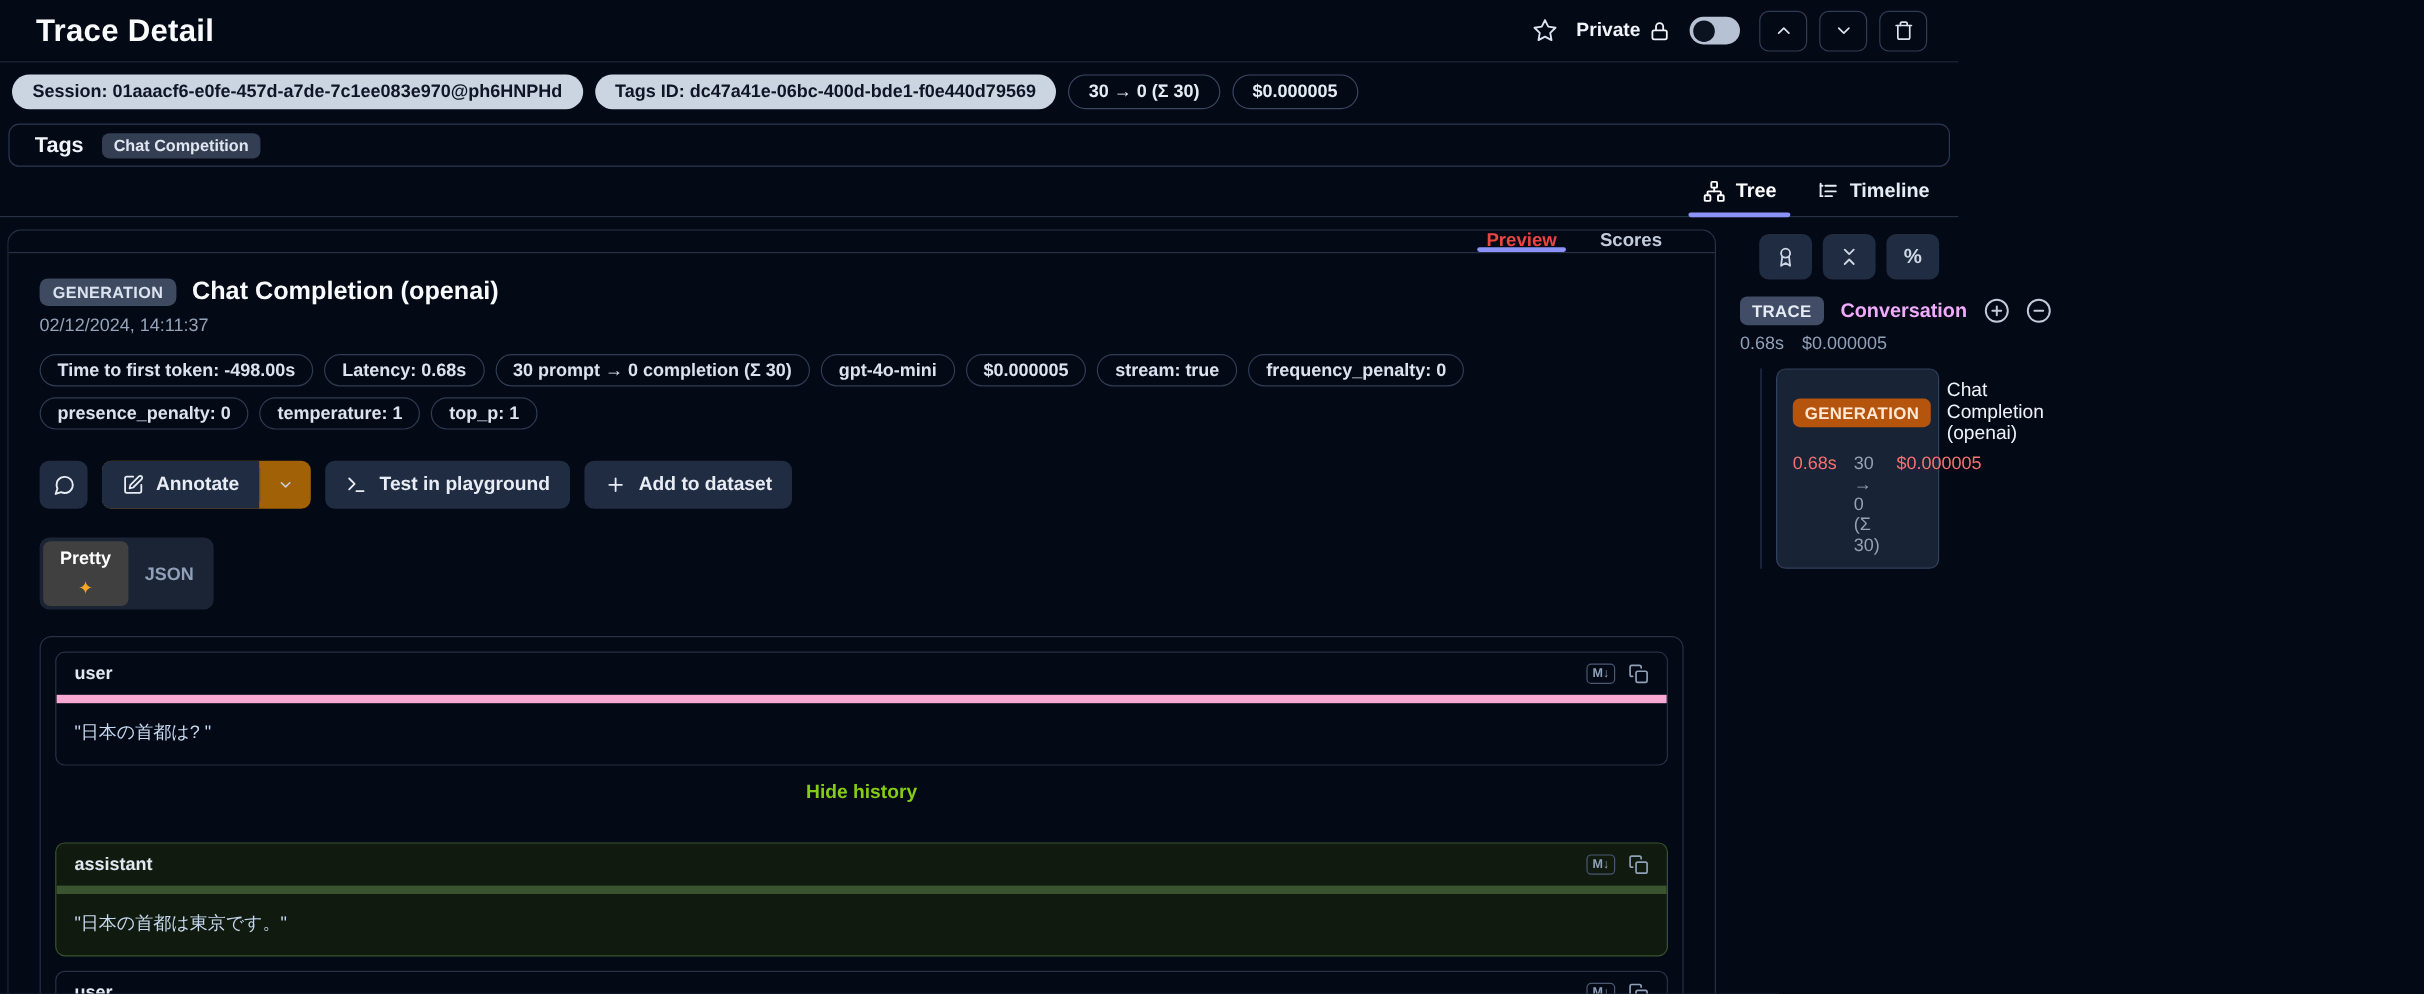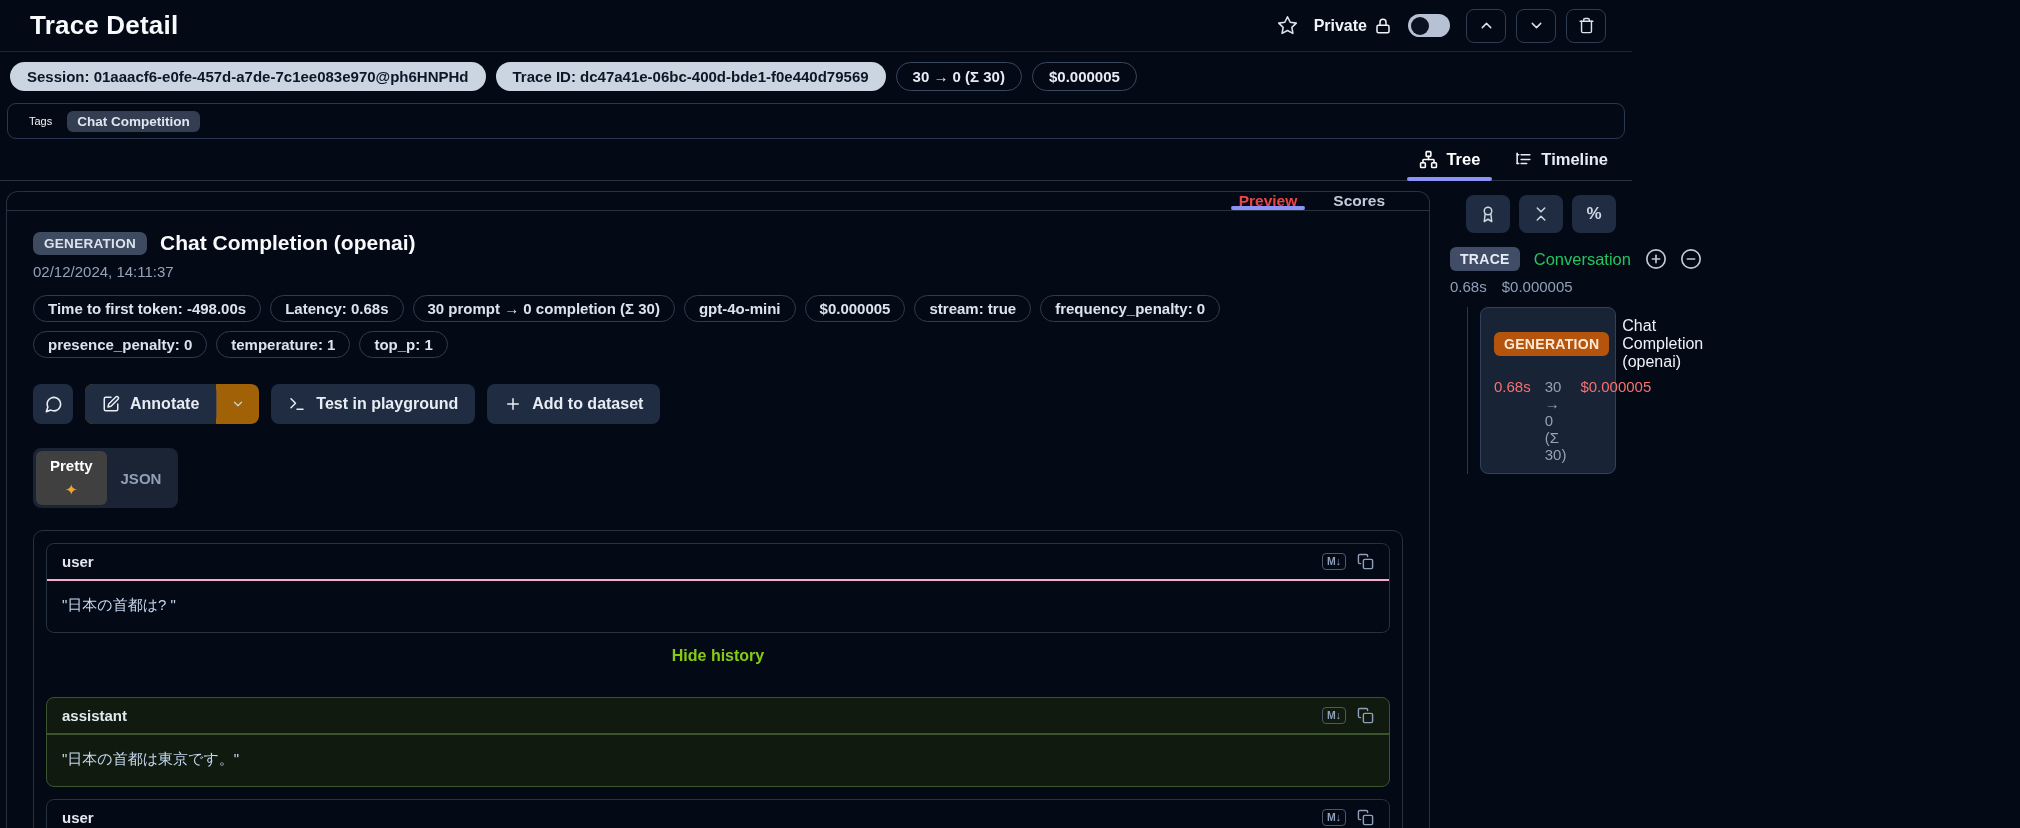--- a/index.html
+++ b/index.html
@@ -29,21 +29,21 @@
   
   .meta-row { display:flex; align-items:center; gap:10px; padding:10px 10px; }
   .pill-light { background:#cbd5e1; color:#0d1526; font-size:15px; font-weight:600;
                 padding:6px 17px; border-radius:999px; white-space:nowrap; }
   .pill-outline { border:1px solid #3a475f; color:#e6ebf4; font-size:15px; font-weight:600;
                   padding:5px 16px; border-radius:999px; white-space:nowrap; background:transparent; }
 
   
   .tags-box { margin:2px 7px 0; height:36px; border:1px solid #2b3750; border-radius:9px;
               display:flex; align-items:center; gap:15px; padding:0 21px; }
-  .tags-label { font-size:11px; font-weight:normal; color:#f1f5f9; }
+  .tags-label { font-size:18px; font-weight:bold; color:#f1f5f9; }
   .tag-badge { background:#333e52; color:#dfe6f0; font-size:13.5px; font-weight:bold;
                padding:3px 10px; border-radius:6px; }
 
   
   .view-tabs { height:42px; display:flex; justify-content:flex-end; align-items:stretch;
                gap:10px; padding-right:12px; border-bottom:1px solid #263142; }
   .view-tab { display:flex; align-items:center; gap:8px; padding:0 12px; font-size:16.5px; font-weight:600;
               color:#e7ecf4; position:relative; cursor:pointer;text-align:right; }
   .view-tab.active { color:#ffffff; }
   .view-tab.active::after { content:""; position:absolute; left:0; right:0; bottom:-1px; height:4px;
@@ -83,39 +83,39 @@
 
   .format-toggle { margin-top:24px; display:inline-flex; background:#1b2434; border-radius:8px; padding:3px; }
   .seg { font-size:15px; font-weight:600; padding:6px 14px; border-radius:6px; color:#8fa0b8;
          display:flex; align-items:center; gap:7px; cursor:pointer; }
   .seg.active { background:#404040; color:#ffffff;flex-direction:column; }
   .sparkle { color:#f5a524; font-size:15px; }
 
   .io-box { margin-top:22px; margin-bottom:0; border:1px solid #263142; border-radius:10px; padding:12px; width:1370px; }
   .msg-card { border:1px solid #263142; border-radius:8px; overflow:hidden; }
   .msg-head { display:flex; align-items:center; justify-content:space-between; padding:9px 15px;
-              border-bottom:2px solid #f9a8d4; }
+              border-bottom:7px solid #f9a8d4; }
   .msg-role { font-size:15px; font-weight:600; color:#e2e8f0; }
   .msg-icons { display:flex; align-items:center; gap:11px; color:#8fa0b8; }
   .md-chip { border:1px solid #4a5872; border-radius:4px; font-size:10.5px; font-weight:bold;
              padding:1px 4px; line-height:1.25; cursor:pointer; }
   .copy-btn { background:none; border:none; color:#8fa0b8; cursor:pointer; display:flex; }
   .msg-body { padding:15px 15px 17px; font-size:15px; color:#c6d8f0; }
   .msg-card.assistant { border-color:#3a5430; background:#101a0e; }
   .msg-card.assistant .msg-head { border-bottom-color:#3a5430; }
   .hide-history { text-align:center; padding:14px 0 32px; font-size:16px; font-weight:600; color:#84cc16; cursor:pointer; }
 
   
   .tree-panel { flex:1; padding:4px 8px 0 20px; display:flex; flex-direction:column; min-width:0; }
   .tree-actions { display:flex; justify-content:flex-end; gap:9px; }
   .tree-actions .act-btn { height:38px; width:44px; justify-content:center; padding:0; color:#cfd8e6; font-size:17px; font-weight:bold; }
   .trace-row { margin-top:14px; display:flex; align-items:center; gap:14px; }
   .trace-badge { background:#414d66; color:#e6ebf4; font-size:14px; font-weight:bold; letter-spacing:.3px;
                  padding:4px 10px; border-radius:6px; }
-  .trace-title { font-size:16.5px; font-weight:normal; color:#22c55e; flex:1; }
+  .trace-title { font-size:16.5px; font-weight:bold; color:#f0abfc; flex:1; }
   .circle-btns { display:flex; gap:13px; color:#c2cad8; }
   .circle-btns button { background:none; border:none; color:inherit; cursor:pointer; padding:0; }
   .trace-metrics { margin-top:7px; display:flex; gap:15px; font-size:15px; color:#8fa0b8; }
   .tree-children { margin:12px 0 0 17px; border-left:1px solid #2b374e; padding-left:12px; }
   .gen-node { background:#192336; border:1px solid #31405c; border-radius:8px; padding:9px 13px 10px; cursor:pointer; }
   .gen-row1 { display:flex; align-items:center; gap:13px; }
   .gen-badge { background:#b4540d; color:#ffe9d6; font-size:14px; font-weight:bold; letter-spacing:.3px;
                padding:4px 10px; border-radius:6px; }
   .gen-title { font-size:16px; color:#eef2f8; font-weight:500; }
   .gen-row2 { margin-top:7px; display:flex; gap:14px; font-size:15px; }
@@ -172,21 +172,21 @@
                 <path d="M8 6V4a2 2 0 0 1 2-2h4a2 2 0 0 1 2 2v2"></path>
               </svg>
           </span>
         </button>
       </div>
     </div>
   </div>
 
   <div class="meta-row">
     <span class="pill-light">Session: 01aaacf6-e0fe-457d-a7de-7c1ee083e970@ph6HNPHd</span>
-    <span class="pill-light">Trace ID: dc47a41e-06bc-400d-bde1-f0e440d79569</span>
+    <span class="pill-light">Tags ID: dc47a41e-06bc-400d-bde1-f0e440d79569</span>
     <span class="pill-outline">30 → 0 (Σ 30)</span>
     <span class="pill-outline">$0.000005</span>
   </div>
 
   <div class="tags-box">
     <span class="tags-label">Tags</span>
     <span class="tag-badge">Chat Competition</span>
   </div>
 
   <div class="view-tabs">

